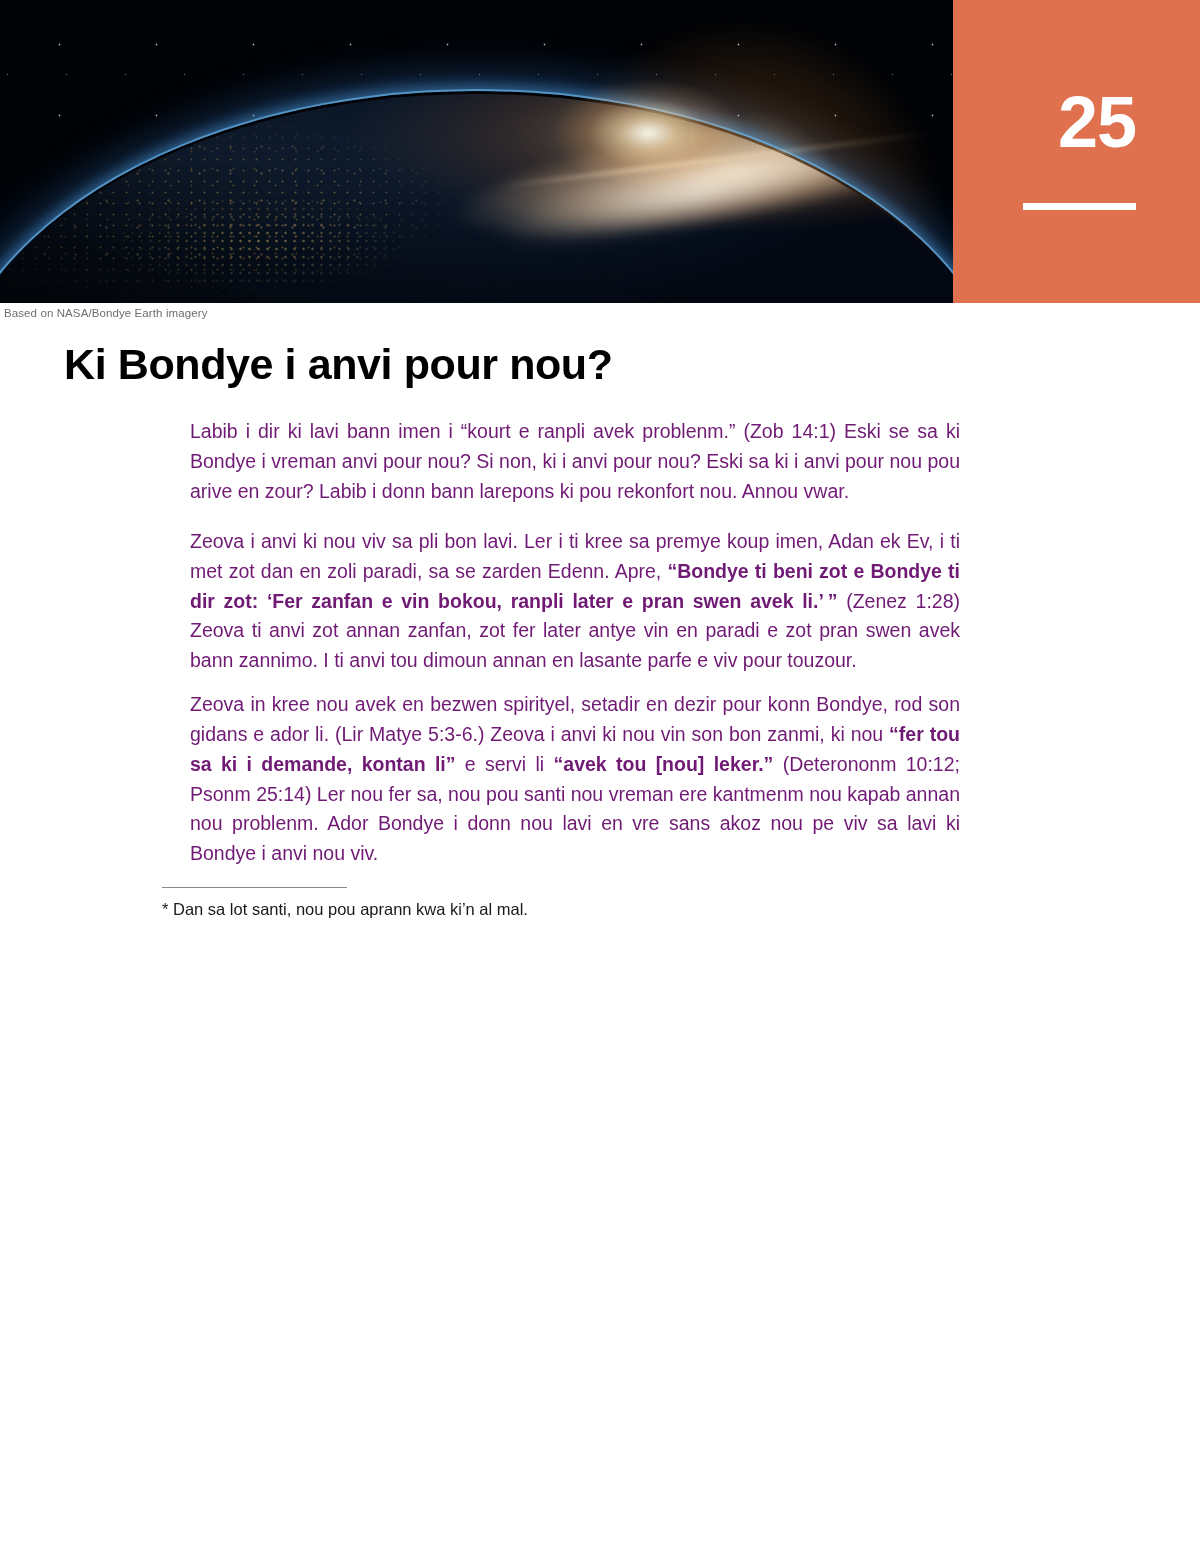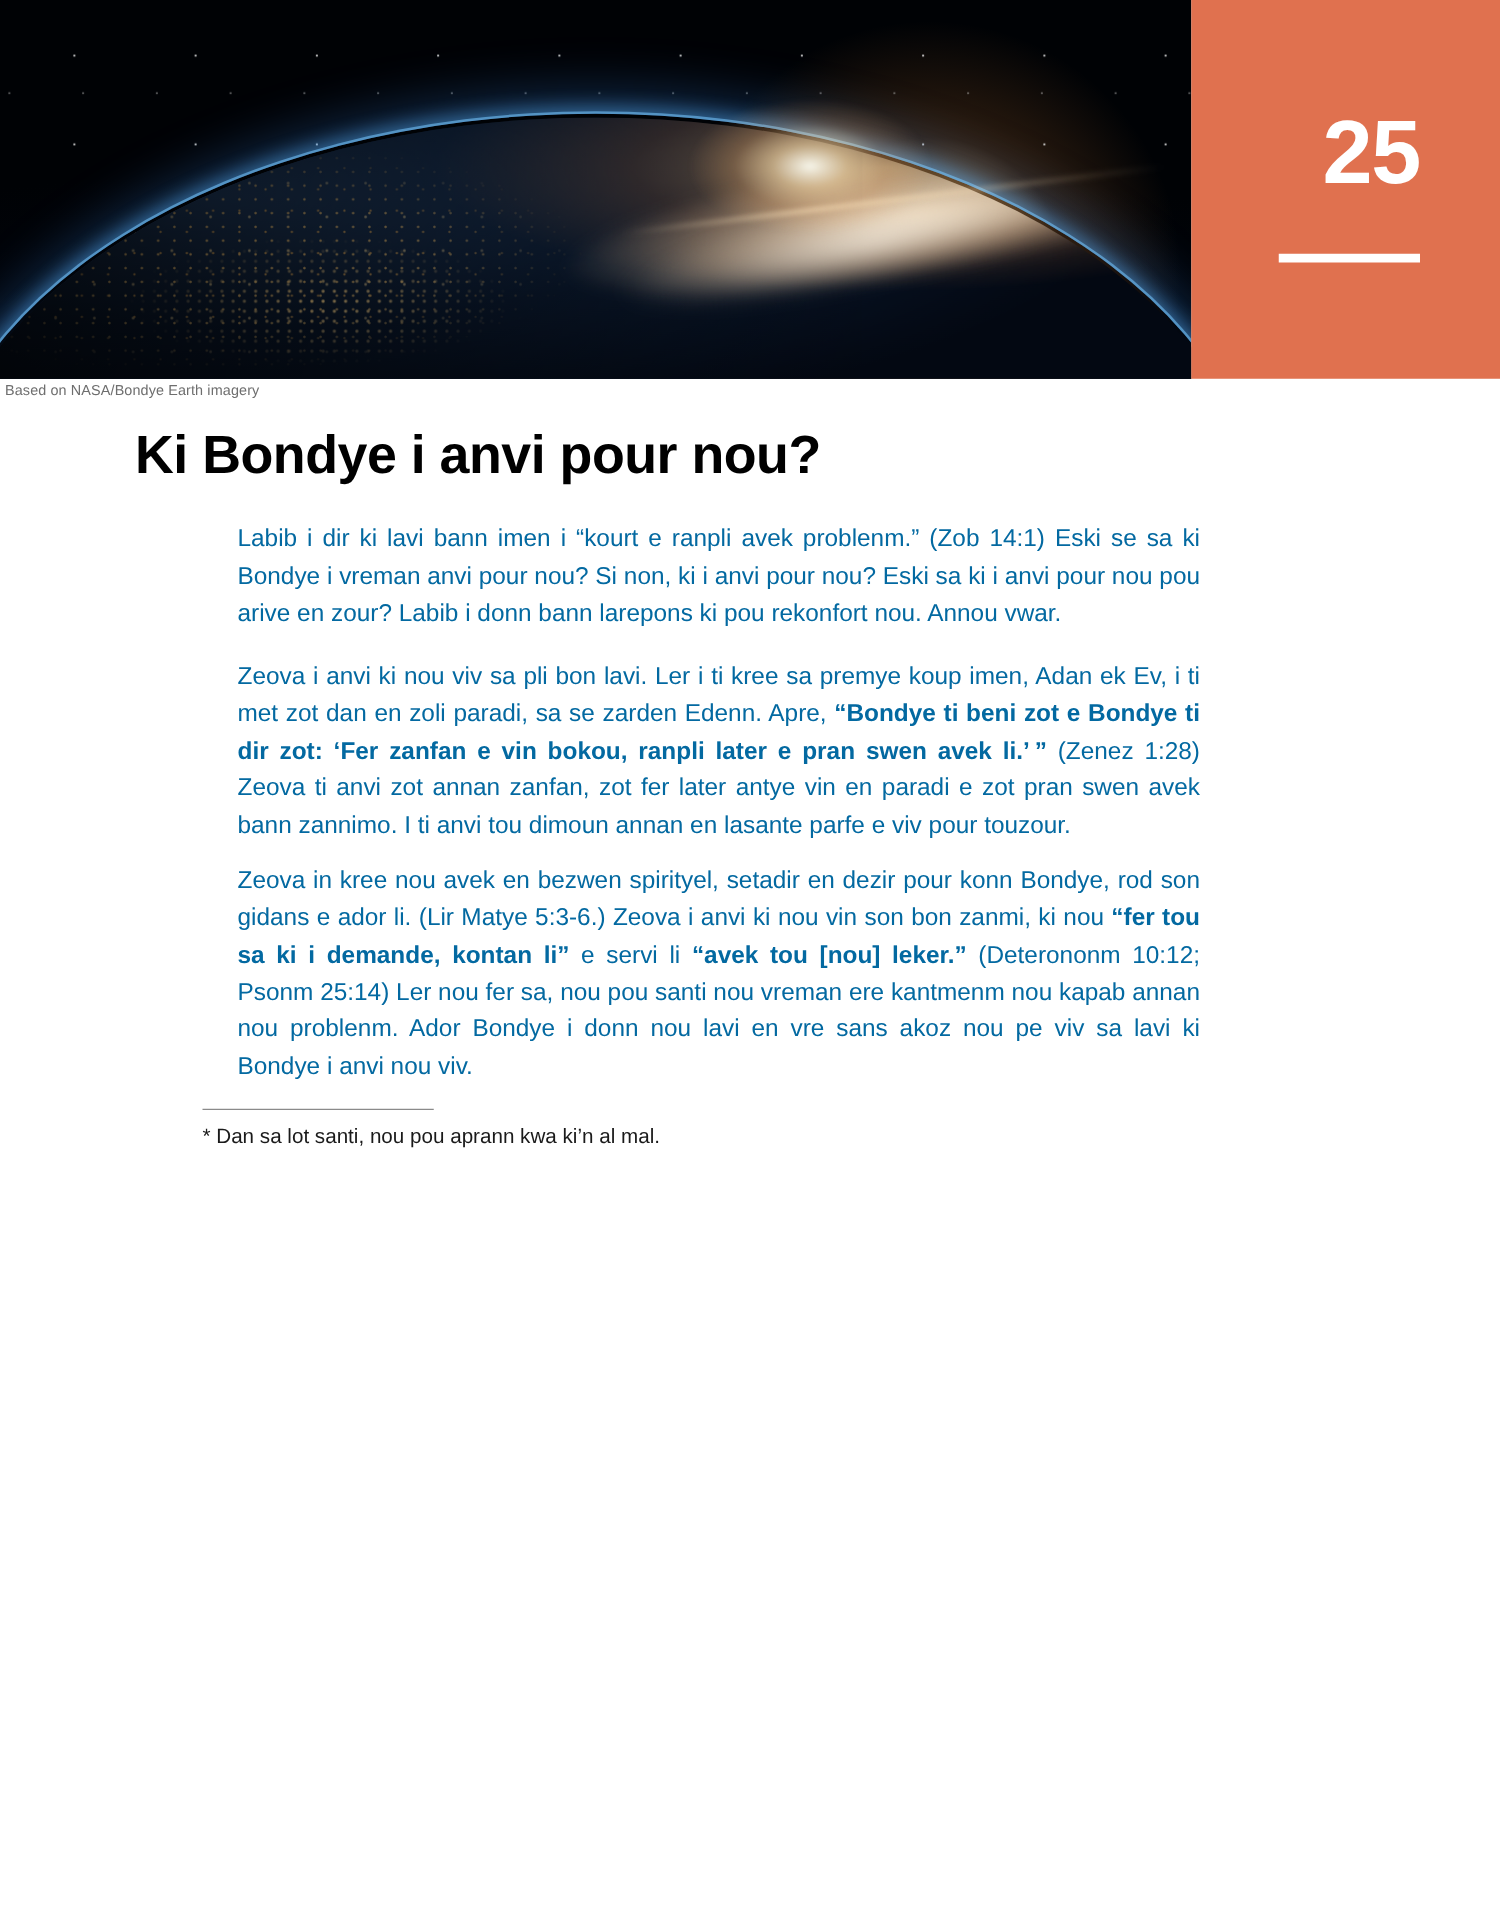--- a/index.html
+++ b/index.html
@@ -191,37 +191,37 @@
   }
 
   
   .article {
     position: absolute;
     left: 0;
     top: 340px;
     width: 1200px;
   }
   .title {
-    margin: 0 0 0 108px;
+    margin: 0 0 0 64px;
     font-size: 43px;
     font-weight: bold;
     color: #000000;
     letter-spacing: -0.4px;
     line-height: 1.15;
   }
   .body-col {
     margin: 28px 0 0 190px;
     width: 770px;
   }
   p.para {
     margin: 0 0 14px 0;
     font-size: 19.5px;
     line-height: 1.53;
     text-align: justify;
-    color: #0369a1;
+    color: #701a75;
   }
   p.para.intro {
     margin-bottom: 20px;
   }
   .qheading {
     margin: 22px 0 10px -28px;
     font-size: 19.5px;
     font-weight: bold;
     color: #d9674a;
     line-height: 1.4;

